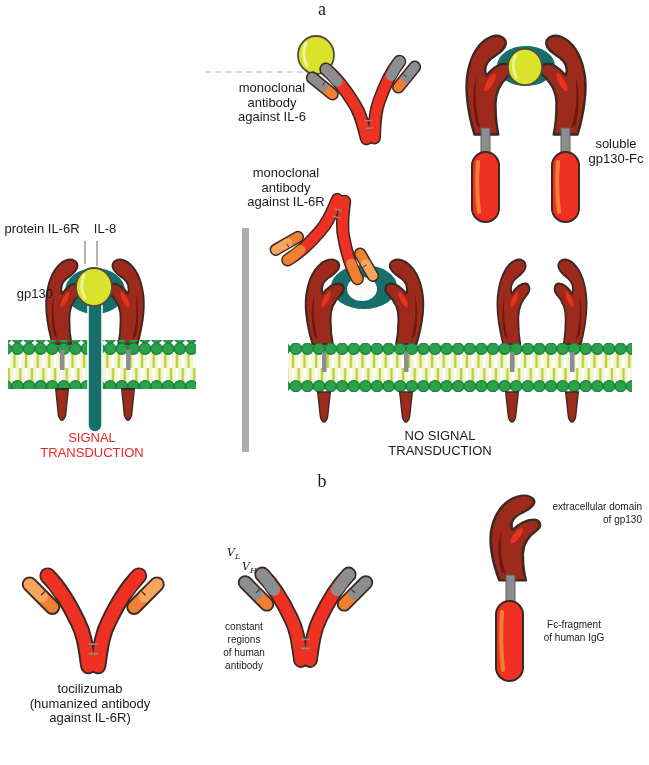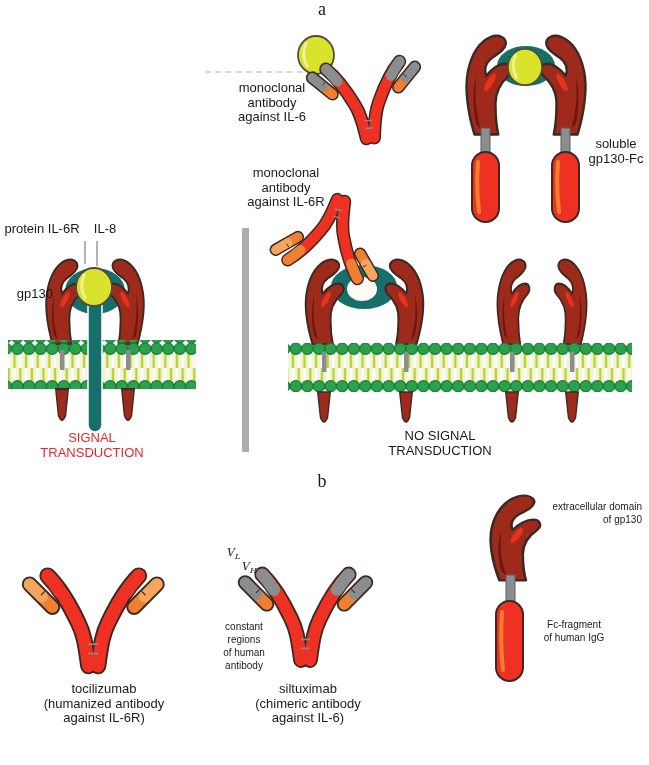--- a/index.html
+++ b/index.html
@@ -152,35 +152,32 @@
   <div class="lbl left" style="left:5px;top:287px;width:48px;">gp130</div>
 
   <div class="lbl signal" style="left:12px;top:411px;width:160px;margin-top:20px;">SIGNAL
 TRANSDUCTION</div>
 
   <div class="lbl" style="left:370px;top:429px;width:140px;">NO SIGNAL
 TRANSDUCTION</div>
 
   <div class="lbl panel-letter" style="left:312px;top:472px;width:20px;">b</div>
 
-  <div class="lbl" style="left:24px;top:682px;width:160px;">tocilizumab
+  <div class="lbl" style="left:10px;top:682px;width:160px;">tocilizumab
 (humanized antibody
 against IL-6R)</div>
 
   <div class="vlab" style="left:242px;top:560px;"><span>V</span><sub>H</sub></div>
   <div class="vlab" style="left:227px;top:546px;"><span>V</span><sub>L</sub></div>
 
   <div class="lbl small" style="left:204px;top:620px;width:80px;">constant
 regions
 of human
 antibody</div>
 
-  <div class="lbl" style="left:228px;top:682px;width:160px;">siltuximab
-(chimeric antibody
-against IL-6)</div>
 
   <div class="lbl small left" style="left:527px;top:500px;width:115px;">extracellular domain
 of gp130</div>
 
   <div class="lbl small" style="left:532px;top:618px;width:84px;">Fc-fragment
 of human IgG</div>
 
 
 </div>
 

